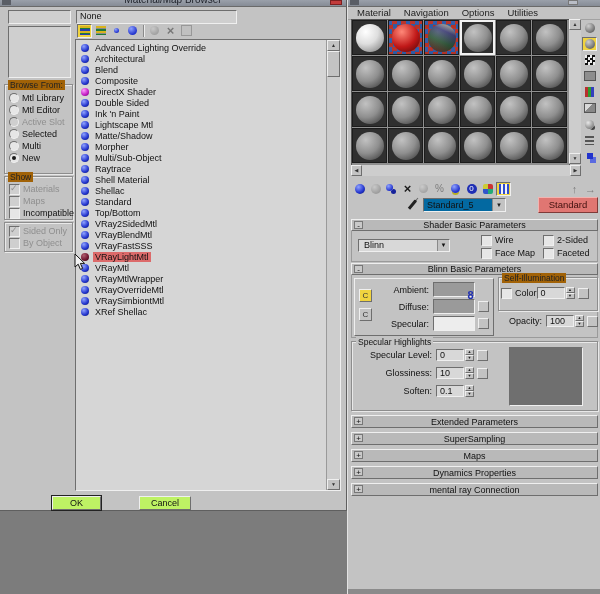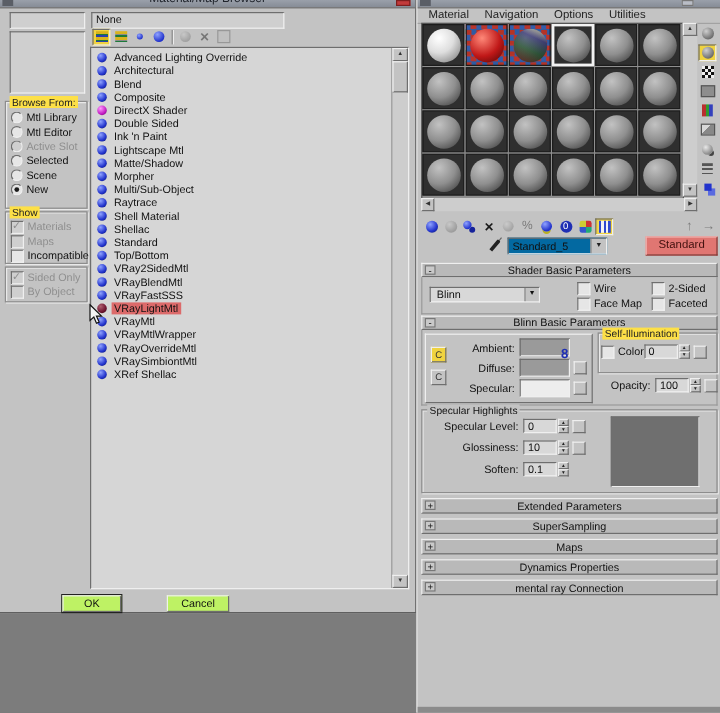--- a/index.html
+++ b/index.html
@@ -19,21 +19,21 @@
   .titlebar{position:relative;height:6px;overflow:hidden;background:linear-gradient(#9aa0aa,#868c96);border-bottom:1px solid #6a6a6a;}
   .titlebar .ttext{position:absolute;top:-6px;left:0;right:0;text-align:center;font-size:10px;color:#20242c;white-space:nowrap;}
   .titlebar .ticon{position:absolute;left:2px;top:0;width:9px;height:5px;background:#5a5e66;}
   .titlebar .tclose{position:absolute;right:4px;top:0;width:12px;height:5px;background:#c23b3b;border:1px solid #7e1f1f;box-sizing:border-box;}
   .titlebar .tmin{position:absolute;right:22px;top:0;width:10px;height:5px;background:#b9bdc6;border:1px solid #777;box-sizing:border-box;}
   
   .field{position:absolute;background:#cfcfcf;border:1px solid;border-color:#6e6e6e #efefef #efefef #6e6e6e;
     font-size:9px;line-height:11px;padding:0 3px;white-space:nowrap;overflow:hidden;}
   
   .group{position:absolute;border:1px solid #8d8d8d;box-shadow:inset 1px 1px 0 #e9e9e9,1px 1px 0 #e9e9e9;}
-  .group>.legend{position:absolute;top:-5px;left:3px;background:#fde047;padding:0 2px;font-size:8.5px;color:#222;}
+  .group>.legend{position:absolute;top:-5px;left:3px;background:#a16207;padding:0 2px;font-size:8.5px;color:#222;}
   
   .opt{display:flex;align-items:center;height:12px;gap:3px;padding-left:4px;cursor:default;}
   .opt .radio{width:8px;height:8px;border-radius:50%;background:#e6e6e6;border:1px solid;border-color:#6e6e6e #efefef #efefef #6e6e6e;position:relative;flex:0 0 auto;}
   .opt.on .radio::after{content:"";position:absolute;left:2px;top:2px;width:4px;height:4px;border-radius:50%;background:#1a1a1a;}
   .opt .cb{width:9px;height:9px;background:#e6e6e6;border:1px solid;border-color:#6e6e6e #efefef #efefef #6e6e6e;position:relative;flex:0 0 auto;font-size:9px;line-height:8px;text-align:center;color:#222;}
   .opt.on .cb::after{content:"\2713";position:absolute;left:0;top:-1px;font-weight:bold;}
   .opt.dis .optlabel{color:#8f8f8f;}
   .opt.dis .cb, .opt.dis .radio{background:#cfcfcf;color:#8f8f8f;}
   .opt.dis.on .cb::after{color:#8f8f8f;}
   .optlabel{white-space:nowrap;}
@@ -211,21 +211,21 @@
           <span class="optlabel">Active Slot</span>
         </div>
 
         <div class="opt">
           <span class="radio"></span>
           <span class="optlabel">Selected</span>
         </div>
 
         <div class="opt">
           <span class="radio"></span>
-          <span class="optlabel">Scene</span>
+          <span class="optlabel">Multi</span>
         </div>
 
         <div class="opt on">
           <span class="radio"></span>
           <span class="optlabel">New</span>
         </div>
       </div>
   </div>
 
   <div class="group" style="left:4px;top:176px;width:67px;height:42px;">

